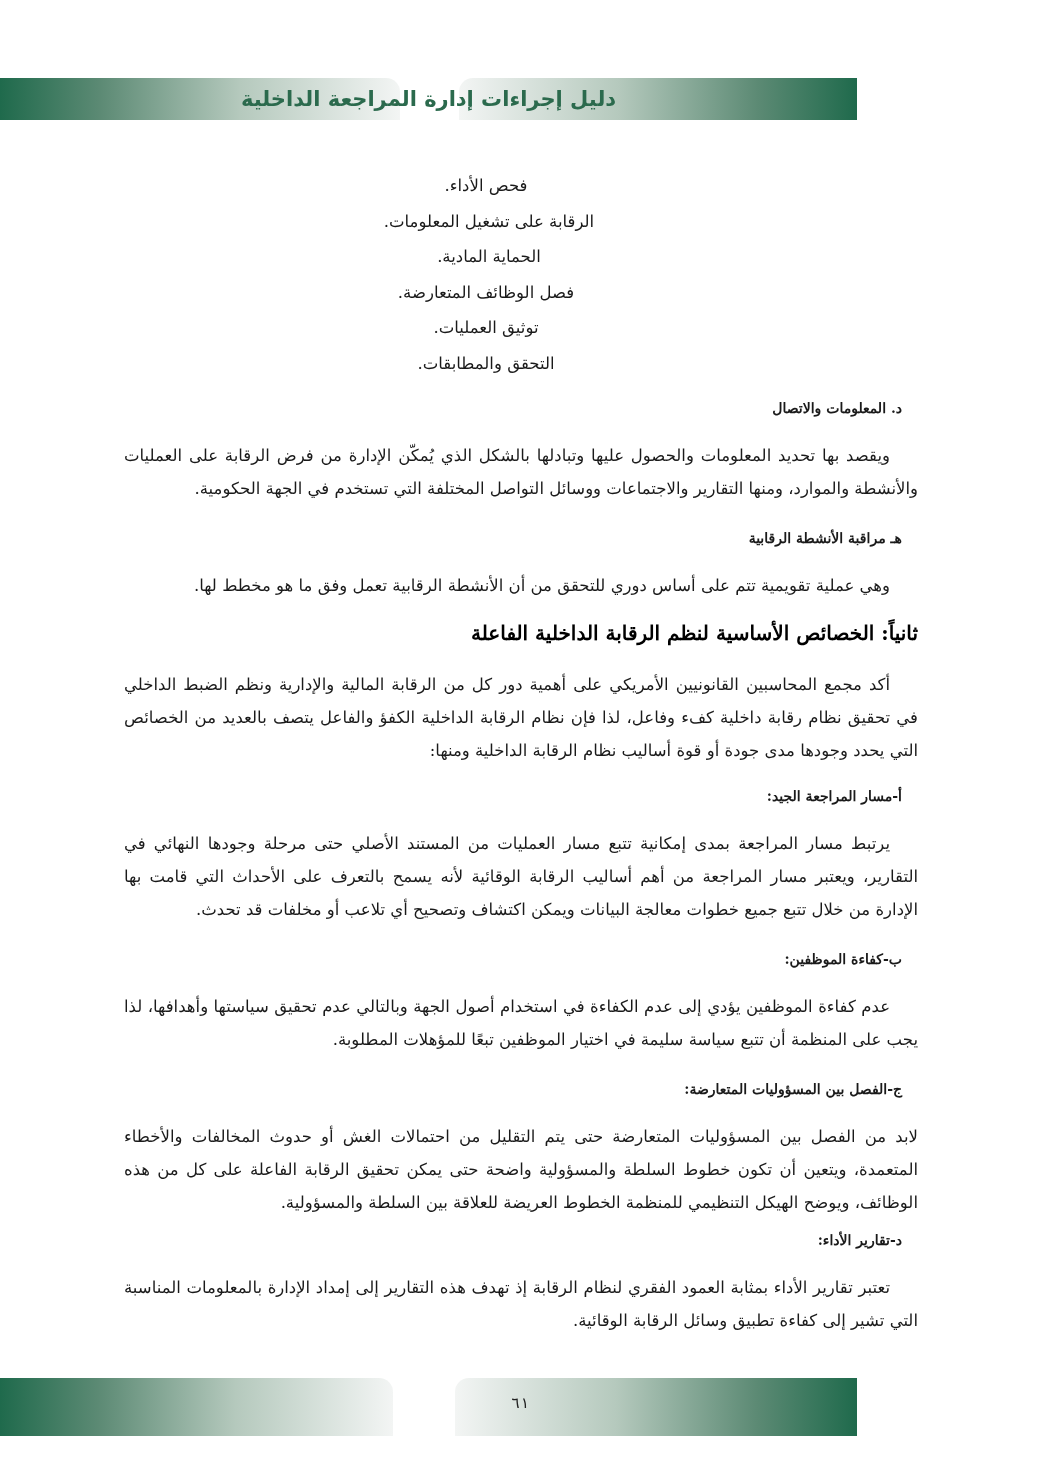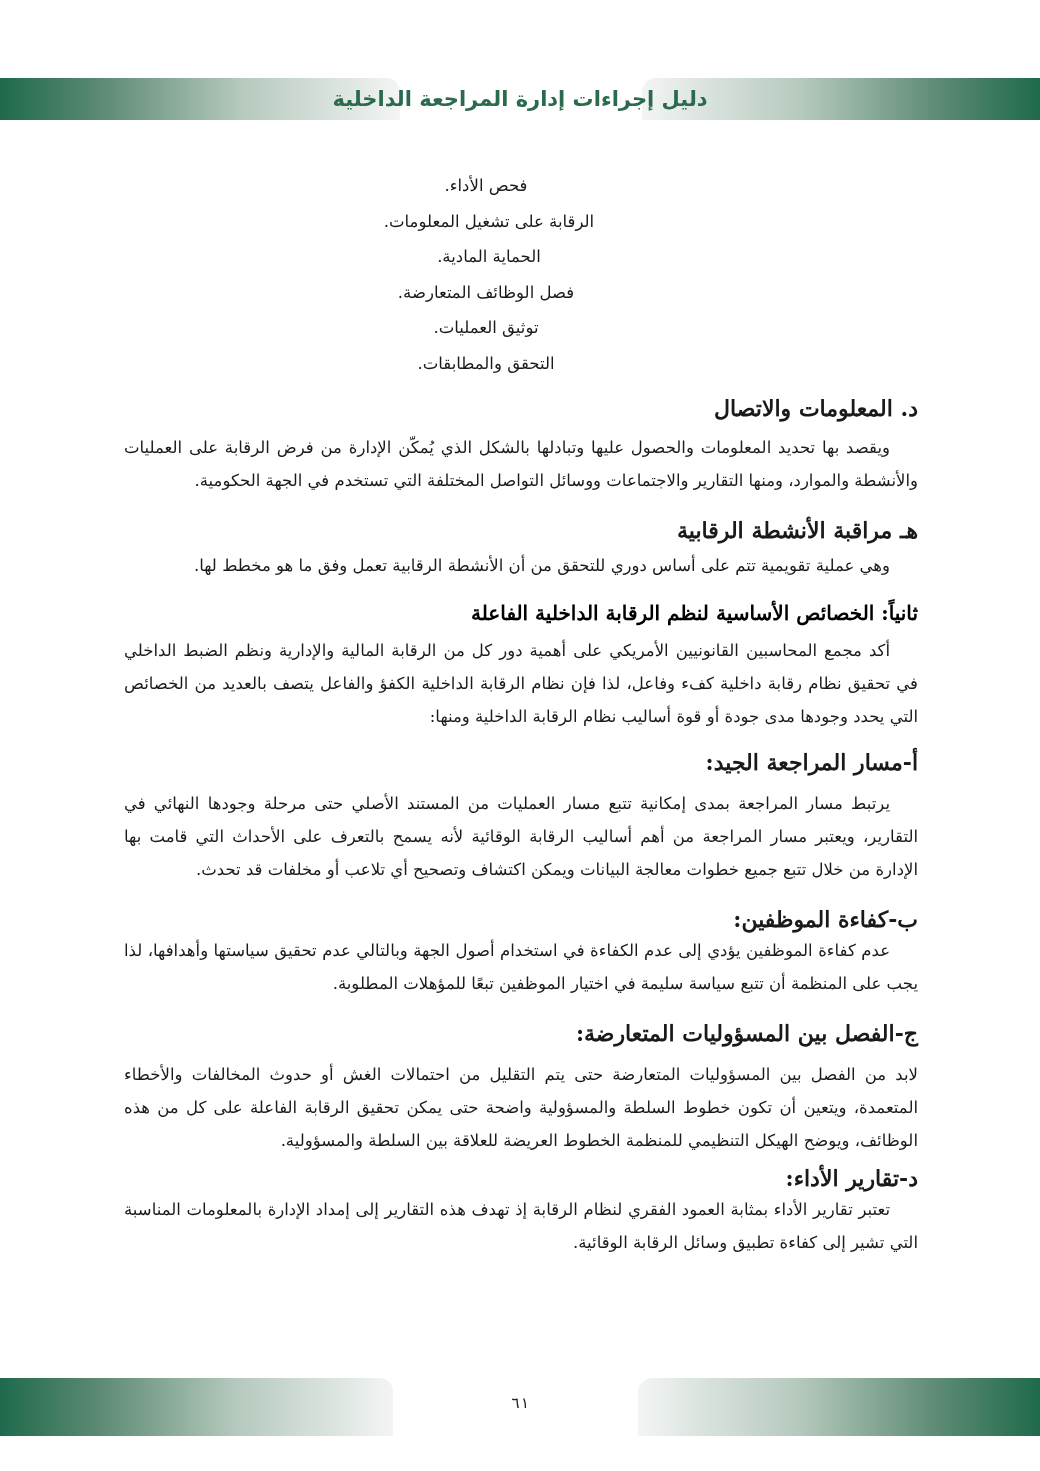--- a/index.html
+++ b/index.html
@@ -12,21 +12,21 @@
     height: 1471px;
     position: relative;
     overflow: hidden;
     font-family: "DejaVu Sans", sans-serif;
     color: #1a1a1a;
   }
   
   .band {
     position: absolute;
     left: 0;
-    width: 1040px;
+    width: 857px;
     height: 42px;
   }
   .band-top { top: 78px; }
   .band-bottom { top: 1378px; height: 58px; }
   .band-left, .band-right {
     position: absolute;
     top: 0;
     height: 100%;
   }
   .band-left {
@@ -86,23 +86,23 @@
     padding: 0 64px 0 0;
     text-align: center;
   }
   .bullets li {
     height: 35.5px;
     line-height: 35.5px;
   }
   .bullets li.shift { padding-right: 6px; }
 
   h3.sub {
-    font-size: 22px;
+    font-size: 14px;
     font-weight: bold;
-    margin: 0;
+    margin: 16px;
     line-height: 30px;
   }
   p.para {
     margin: 0;
     line-height: 33px;
     text-align: justify;
     text-align-last: right;
   }
   .indent { text-indent: 28px; }
   h2.red {
@@ -133,21 +133,21 @@
     <li class="shift">التحقق والمطابقات.</li>
   </ul>
 
   <h3 class="sub" style="margin-top:12px;">د. المعلومات والاتصال</h3>
   <p class="para indent" style="margin-top:8px;">ويقصد بها تحديد المعلومات والحصول عليها وتبادلها بالشكل الذي يُمكّن الإدارة من فرض الرقابة على العمليات والأنشطة والموارد، ومنها التقارير والاجتماعات ووسائل التواصل المختلفة التي تستخدم في الجهة الحكومية.</p>
 
   <h3 class="sub" style="margin-top:18px;">هـ مراقبة الأنشطة الرقابية</h3>
   <p class="para indent" style="margin-top:4px;">وهي عملية تقويمية تتم على أساس دوري للتحقق من أن الأنشطة الرقابية تعمل وفق ما هو مخطط لها.</p>
 
   <h2 class="red" style="margin-top:16px;">ثانياً: الخصائص الأساسية لنظم الرقابة الداخلية الفاعلة</h2>
-  <p class="para indent" style="margin-top:6px;">أكد مجمع المحاسبين القانونيين الأمريكي على أهمية دور كل من الرقابة المالية والإدارية ونظم الضبط الداخلي في تحقيق نظام رقابة داخلية كفء وفاعل، لذا فإن نظام الرقابة الداخلية الكفؤ والفاعل يتصف بالعديد من الخصائص التي يحدد وجودها مدى جودة أو قوة أساليب نظام الرقابة الداخلية ومنها:</p>
+  <p class="para indent" style="margin-top:20px;">أكد مجمع المحاسبين القانونيين الأمريكي على أهمية دور كل من الرقابة المالية والإدارية ونظم الضبط الداخلي في تحقيق نظام رقابة داخلية كفء وفاعل، لذا فإن نظام الرقابة الداخلية الكفؤ والفاعل يتصف بالعديد من الخصائص التي يحدد وجودها مدى جودة أو قوة أساليب نظام الرقابة الداخلية ومنها:</p>
 
   <h3 class="sub" style="margin-top:14px;">أ-مسار المراجعة الجيد:</h3>
   <p class="para indent" style="margin-top:10px;">يرتبط مسار المراجعة بمدى إمكانية تتبع مسار العمليات من المستند الأصلي حتى مرحلة وجودها النهائي في التقارير، ويعتبر مسار المراجعة من أهم أساليب الرقابة الوقائية لأنه يسمح بالتعرف على الأحداث التي قامت بها الإدارة من خلال تتبع جميع خطوات معالجة البيانات ويمكن اكتشاف وتصحيح أي تلاعب أو مخلفات قد تحدث.</p>
 
   <h3 class="sub" style="margin-top:18px;">ب-كفاءة الموظفين:</h3>
   <p class="para indent" style="">عدم كفاءة الموظفين يؤدي إلى عدم الكفاءة في استخدام أصول الجهة وبالتالي عدم تحقيق سياستها وأهدافها، لذا يجب على المنظمة أن تتبع سياسة سليمة في اختيار الموظفين تبعًا للمؤهلات المطلوبة.</p>
 
   <h3 class="sub" style="margin-top:18px;">ج-الفصل بين المسؤوليات المتعارضة:</h3>
   <p class="para" style="margin-top:10px;">لابد من الفصل بين المسؤوليات المتعارضة حتى يتم التقليل من احتمالات الغش أو حدوث المخالفات والأخطاء المتعمدة، ويتعين أن تكون خطوط السلطة والمسؤولية واضحة حتى يمكن تحقيق الرقابة الفاعلة على كل من هذه الوظائف، ويوضح الهيكل التنظيمي للمنظمة الخطوط العريضة للعلاقة بين السلطة والمسؤولية.</p>
 

